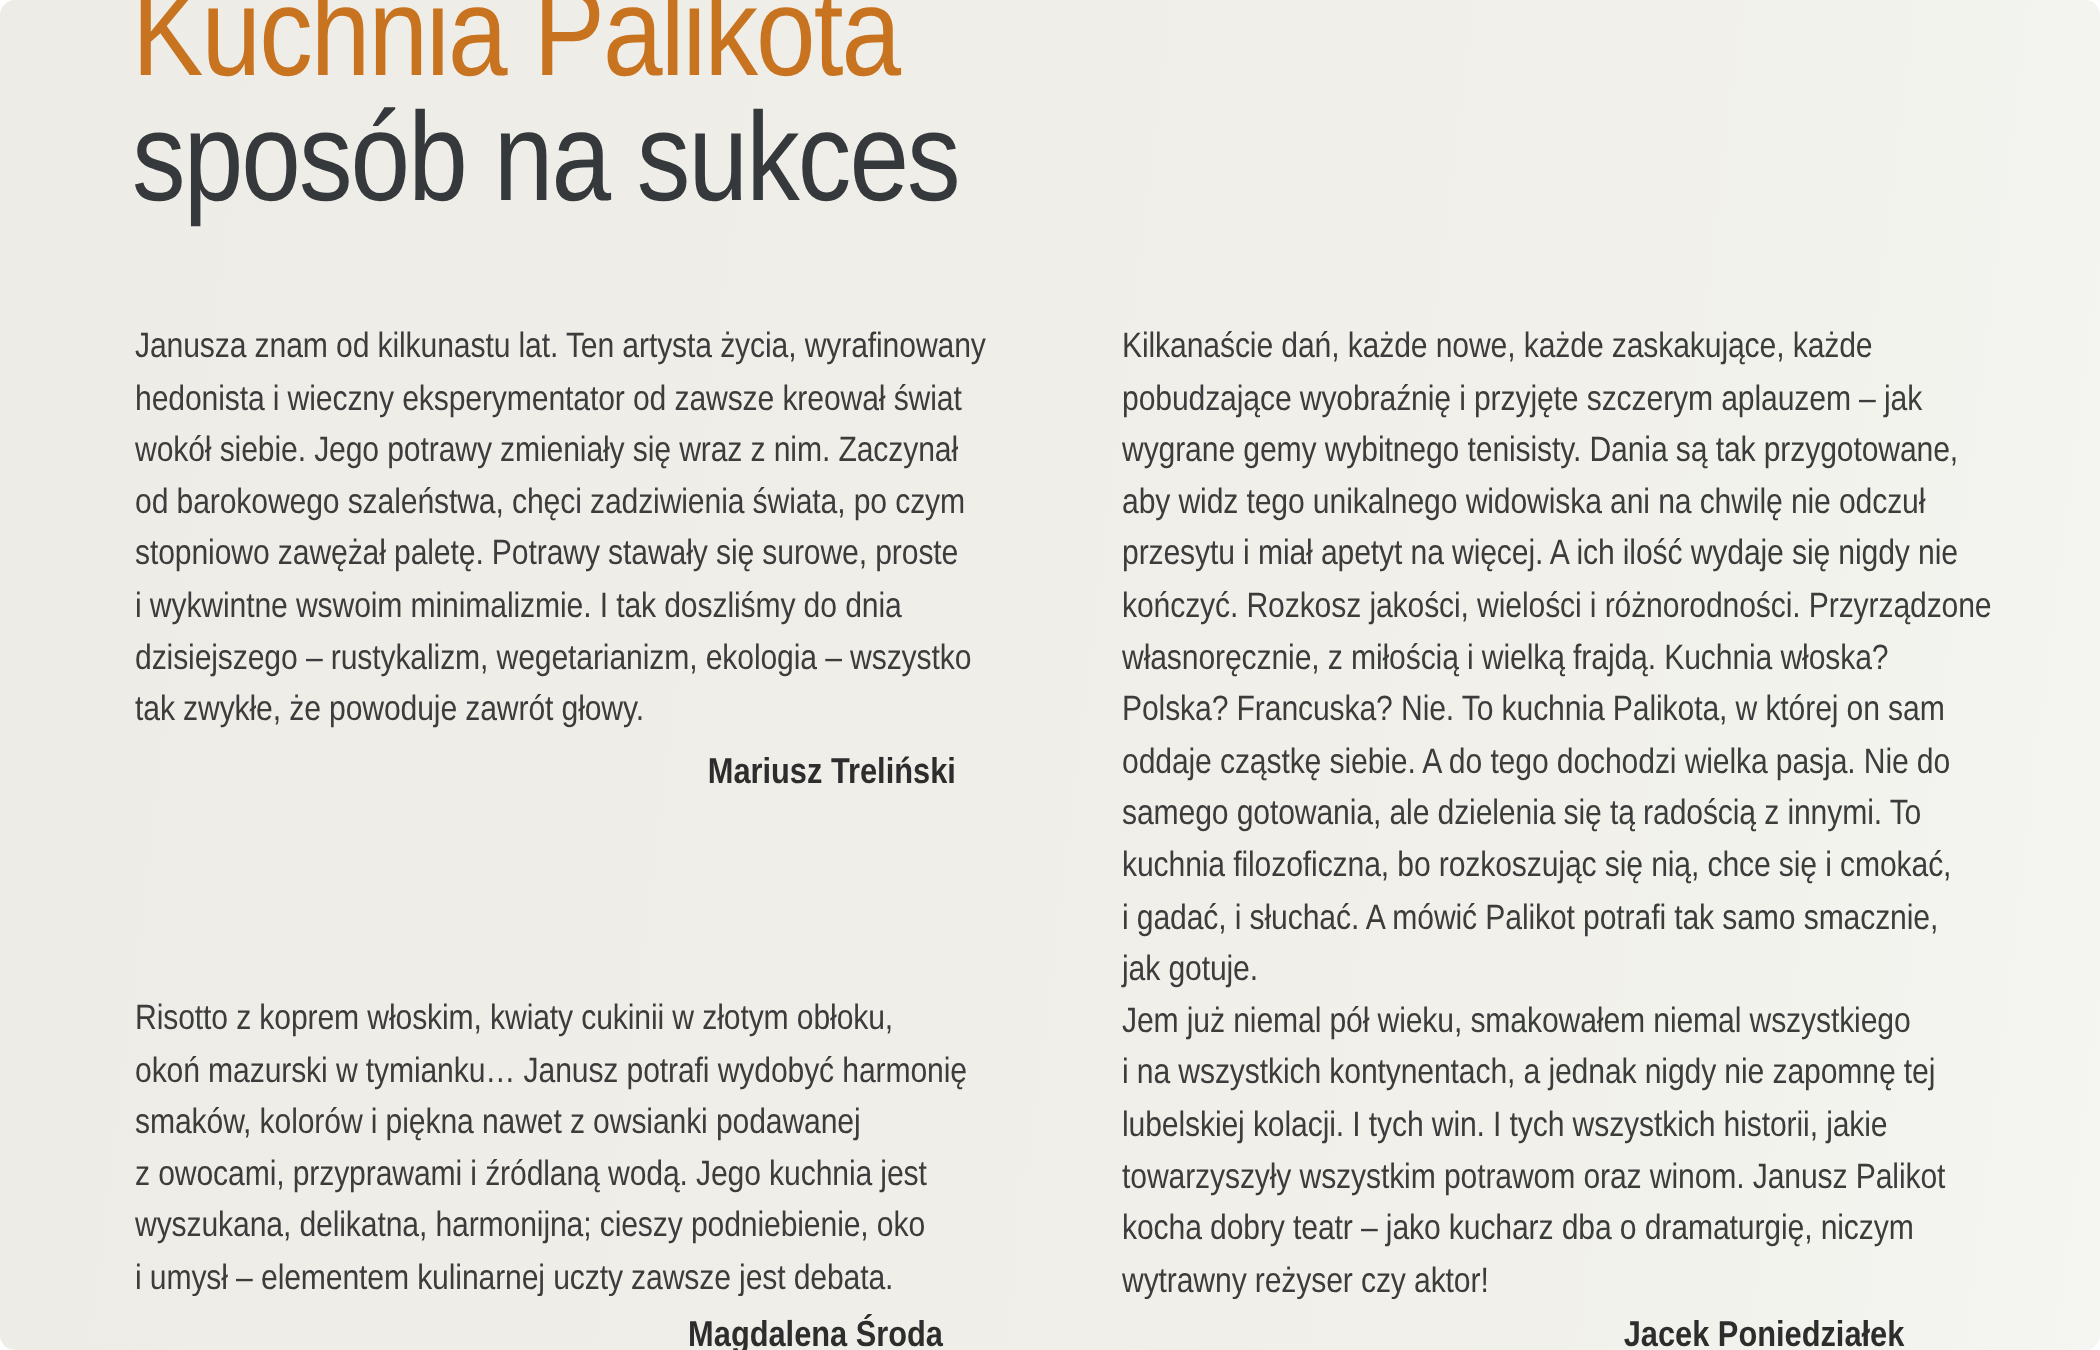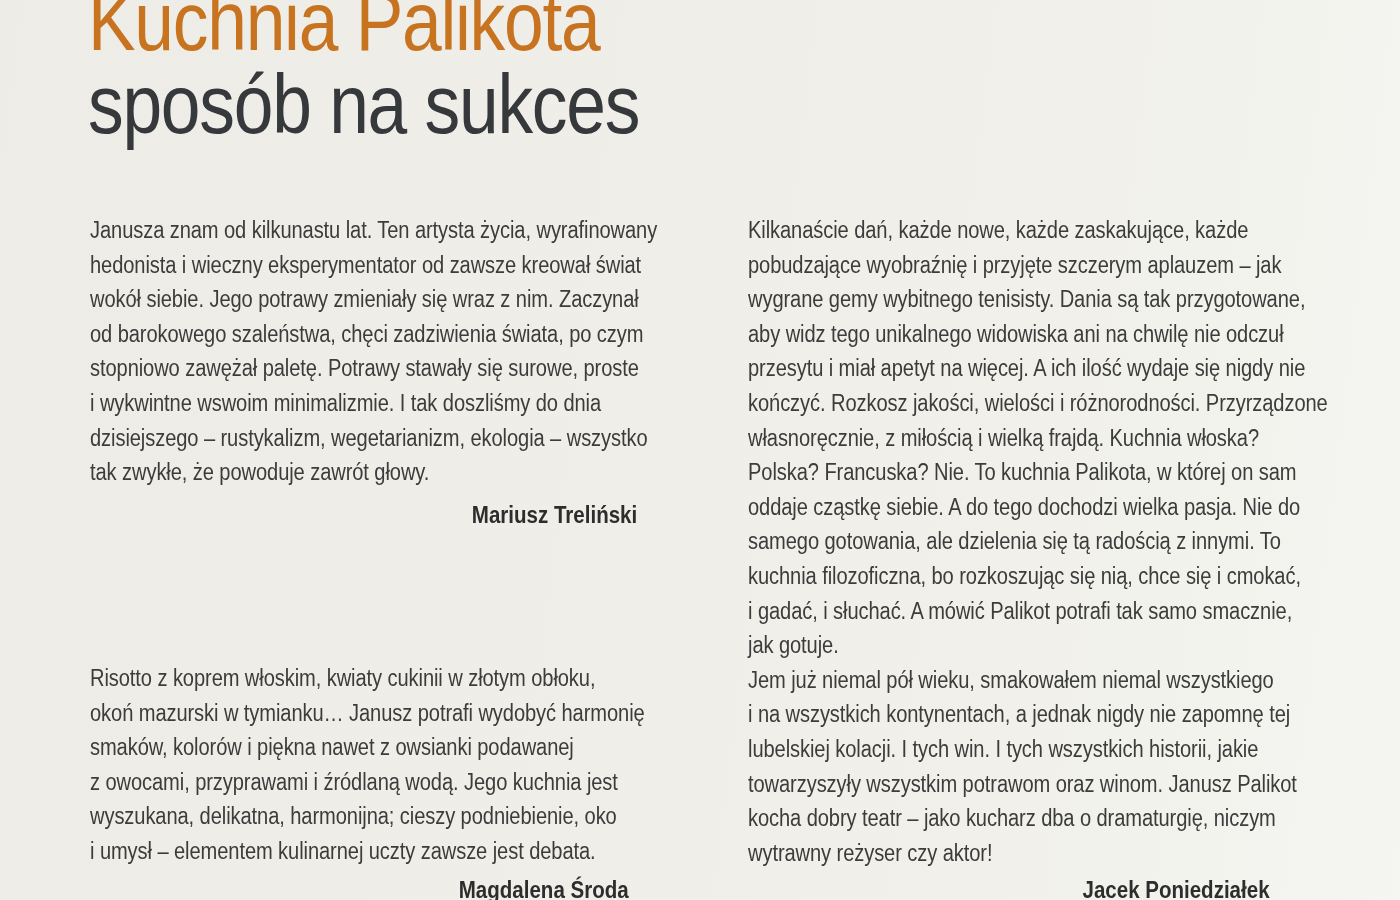--- a/index.html
+++ b/index.html
@@ -8,20 +8,21 @@
     padding: 0;
   }
   .page {
     position: relative;
     width: 1400px;
     height: 900px;
     overflow: hidden;
     background: linear-gradient(97deg, #eeece6 0%, #f0eee8 45%, #f1f0ea 72%, #f3f4ef 92%, #f5f6f2 100%);
     font-family: "Liberation Sans", sans-serif;
     color: #3c3c3c;
+    border-radius: 10px;
   }
   .title-line {
     position: absolute;
     left: 88px;
     margin: 0;
     font-weight: 400;
     font-size: 84px;
     line-height: 1;
     letter-spacing: -1.5px;
     white-space: nowrap;

